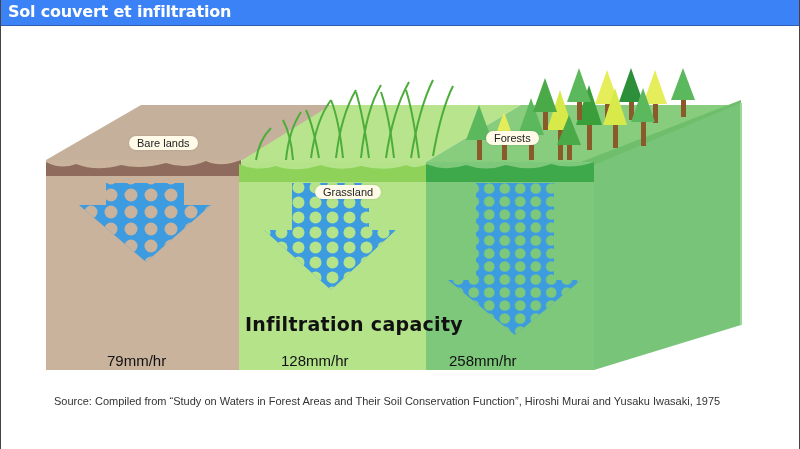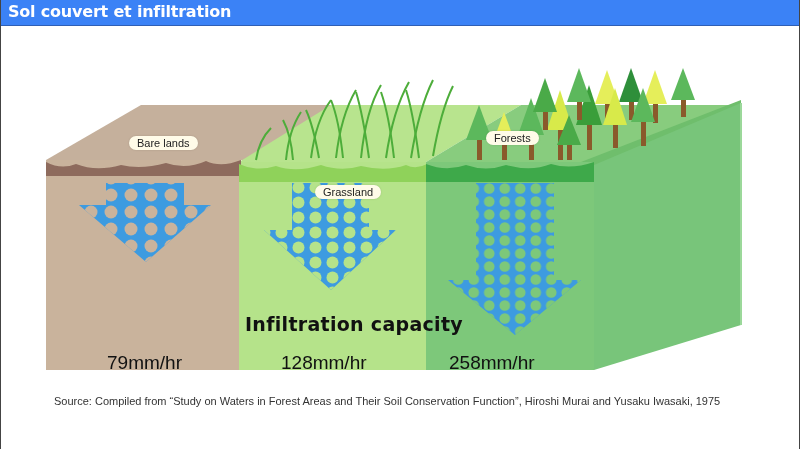--- a/index.html
+++ b/index.html
@@ -16,21 +16,21 @@
     position: absolute; left: 7px; top: 2px; color: #ffffff;
     font-family: "DejaVu Sans", sans-serif; font-weight: bold; font-size: 16px; letter-spacing: -0.2px;
   }
   .diagram { position: absolute; left: 0; top: 0; width: 800px; height: 449px; }
   .label-pill {
     position: absolute; background: #fffbe8; border-radius: 9px; padding: 1px 8px;
     font-size: 11px; color: #222; font-family: "Liberation Sans", sans-serif;
     box-shadow: 0 0 2px rgba(0,0,0,0.15);
   }
   .rate {
-    position: absolute; font-size: 19px; color: #111; font-family: "Liberation Sans", sans-serif;
+    position: absolute; font-size: 15px; color: #111; font-family: "Liberation Sans", sans-serif;
   }
   .capacity {
     position: absolute; left: 212px; top: 313px; font-size: 19px; font-weight: bold; color: #111;
     font-family: "DejaVu Sans", sans-serif; letter-spacing: 0.3px; margin-left: 32px;
   }
   .source {
     position: absolute; left: 53px; top: 395px; font-size: 11px; color: #333;
     font-family: "Liberation Sans", sans-serif;
   }
 </style>

